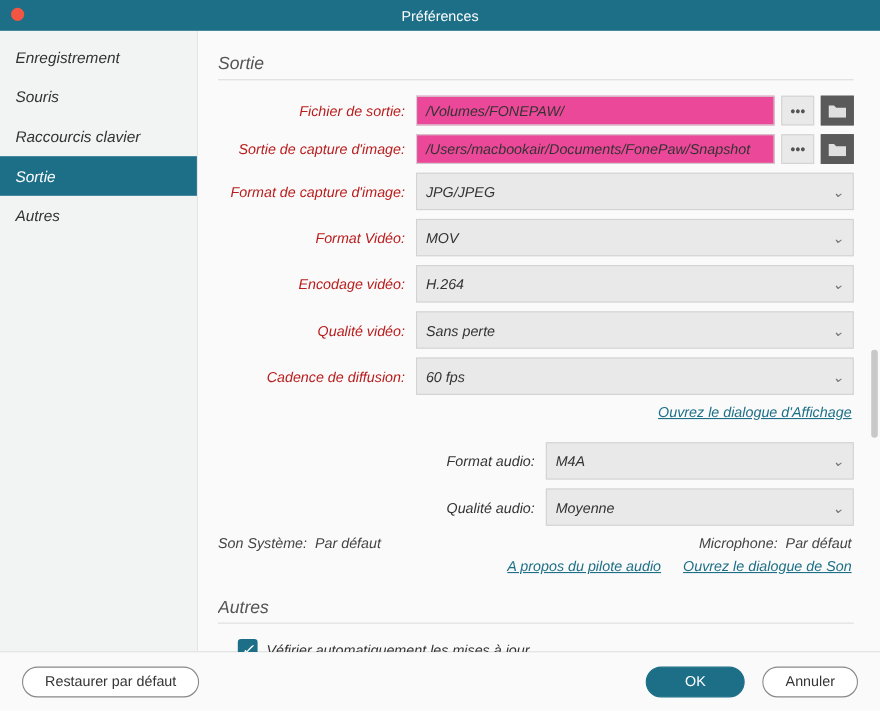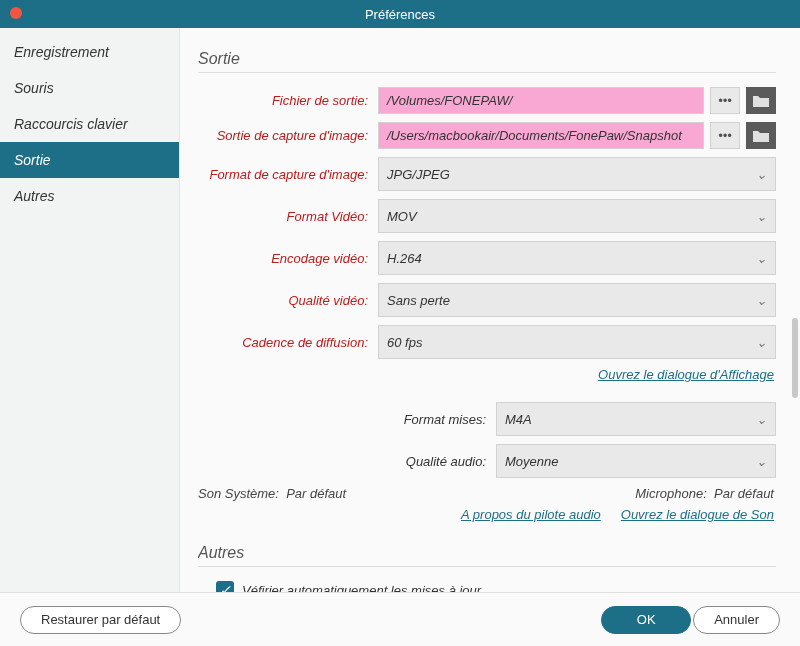--- a/index.html
+++ b/index.html
@@ -14,33 +14,33 @@
   .sidebar { width: 180px; background:#f2f3f3; display:flex; flex-direction:column; padding-top:6px; border-right:1px solid #e5e5e5; }
   .sidebar-item { padding:10px 14px; font-size:14px; color:#333; cursor:pointer; }
   .sidebar-item.active { background:#1d6f87; color:#fff; }
   .content { flex:1; padding:12px 18px 0 18px; overflow:hidden; position:relative; }
   .content-scroll { height: 100%; overflow-y:auto; padding-right:6px;}
   .section-title { font-size:16px; font-weight:400; color:#555; margin:10px 0 4px 0; }
   .section-hr { border:none; border-top:1px solid #ddd; margin-bottom:14px; }
   .row { display:flex; align-items:center; margin-bottom:8px; }
   .row-label { width: 180px; text-align:right; padding-right:10px; font-size:13px; color:#b91c1c;}
   .row-control { flex:1; display:flex; align-items:center; gap:6px; }
-  .textfield { flex:1; height:27px; background:#f9a8d4; border:1px solid #d2d2d2; padding:0 8px; font-size:13px; color:#333; display:flex; align-items:center; white-space:nowrap; overflow:hidden;}
+  .textfield { flex:1; height:27px; background:#ec4899; border:1px solid #d2d2d2; padding:0 8px; font-size:13px; color:#333; display:flex; align-items:center; white-space:nowrap; overflow:hidden;}
   .select { flex:1; height:27px; background:#e9e9e9; border:1px solid #d2d2d2; padding:16px 8px; font-size:13px; color:#333; display:flex; align-items:center; justify-content:space-between; cursor:pointer;}
   .chevron { color:#777; }
   .icon-btn { width:30px; height:27px; background:#e9e9e9; border:1px solid #d2d2d2; display:flex; align-items:center; justify-content:center; cursor:pointer; color:#555;}
   .link { color:#1d6f87; text-decoration:underline; font-size:13px; cursor:pointer; }
   .link-row-right { text-align:right; margin:6px 0 20px 0; padding-right:2px; }
   .inline-row { display:flex; justify-content:space-between; gap:12px; font-size:13px; margin-top:6px; padding-right:2px;}
   .inline-row span.label { color:#444; }
   .inline-row span.val { color:#444; }
   .inline-links-row { display:flex; justify-content:flex-end; gap:20px; margin-top:6px; padding-right:2px;}
   .checkbox-row { display:flex; align-items:center; gap:8px; margin:14px 0 0 18px;}
   .checkbox { width:18px; height:18px; background:#1d6f87; display:flex; align-items:center; justify-content:center; color:#fff; border-radius:3px; font-size:14px;}
-  .footer { height:54px; border-top:1px solid #e0e0e0; display:flex; align-items:center; padding:0 20px; gap:2px; background:#fafafa;}
+  .footer { height:54px; border-top:1px solid #e0e0e0; display:flex; align-items:center; padding:0 20px; gap:16px; background:#fafafa;}
   .btn { height:28px; border-radius:16px; padding:0 20px; font-size:13px; display:flex; align-items:center; justify-content:center; cursor:pointer; border:1.5px solid #888; background:#fff; color:#333;}
   .btn-primary { background:#1d6f87; color:#fff; border-color:#1d6f87; min-width:90px;}
   .spacer { flex:1; }
   .row2 { display:flex; align-items:center; margin-bottom:8px; justify-content:flex-end;}
   .row2 .row-label2 { text-align:right; padding-right:10px; font-size:13px; color:#333;}
   .row2 .select { width:280px; flex:none;}
   .scroll-ind { position:absolute; right:2px; top:290px; width:6px; height:80px; background:#c8c8c8; border-radius:3px;}
 </style>
 </head>
 <body>
@@ -145,21 +145,21 @@
               <span class="chevron">⌄</span>
             </div>
           </div>
         </div>
 
         <div class="link-row-right">
           <span class="link">Ouvrez le dialogue d'Affichage</span>
         </div>
 
         <div class="row2">
-          <div class="row-label2">Format mises:</div>
+          <div class="row-label2">Format audio:</div>
           <div class="select">
             <span>M4A</span>
             <span class="chevron">⌄</span>
           </div>
         </div>
 
         <div class="row2">
           <div class="row-label2">Qualité audio:</div>
           <div class="select">
             <span>Moyenne</span>

